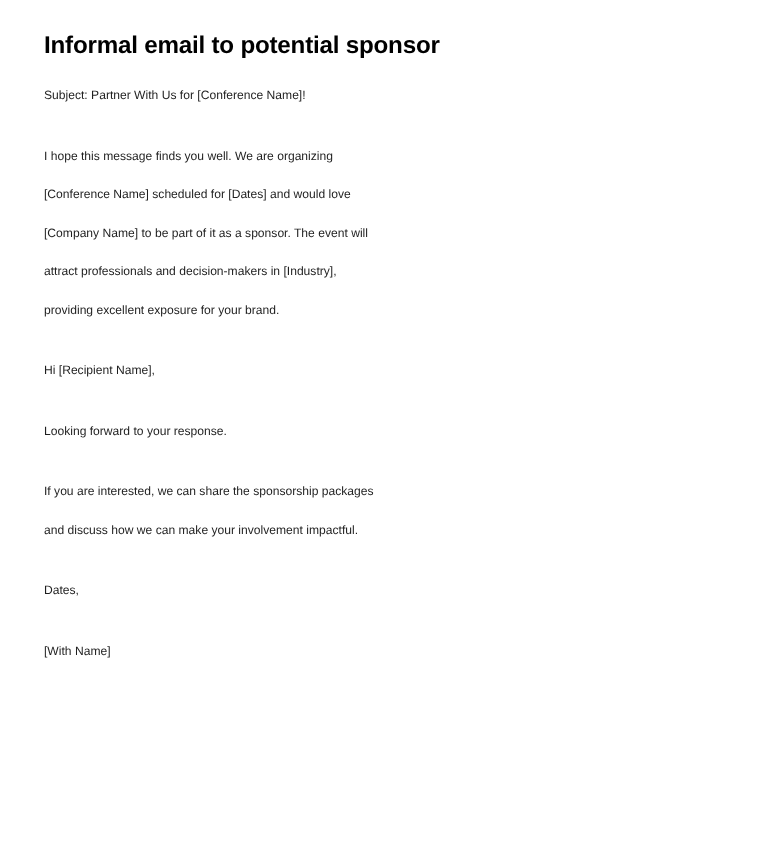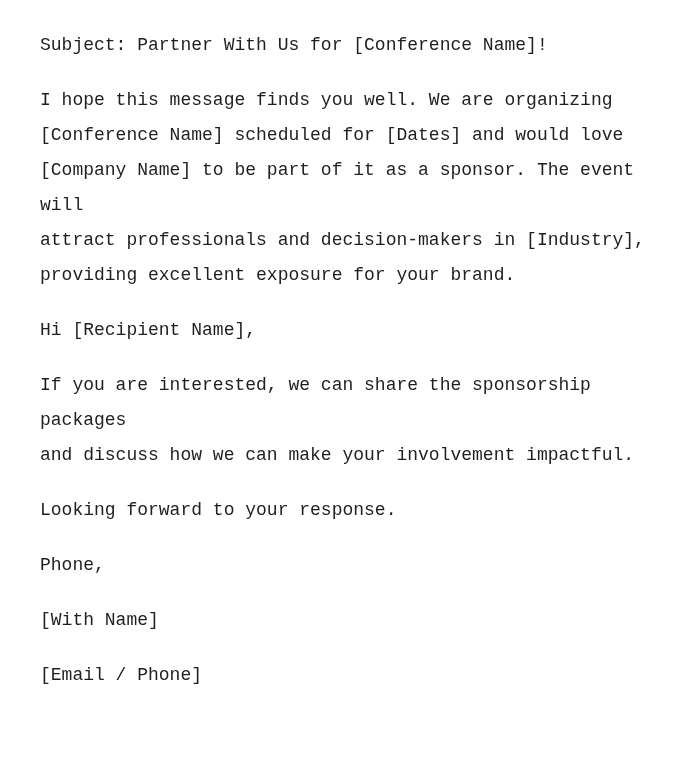--- a/index.html
+++ b/index.html
@@ -18,51 +18,50 @@
   }
   .doc-title {
     font-size: 22px;
     line-height: 26px;
     font-weight: 700;
     color: #000000;
     letter-spacing: -0.2px;
     margin: 0 0 16px 0;
   }
   .doc-paragraph {
-    font-size: 18px;
+    font-size: 11px;
     line-height: 35px;
     font-weight: 400;
     color: #1f1f1f;
     white-space: pre-line;      
     margin: 0 0 20px 0;
     max-width: 620px;
-    font-family: Liberation Mono, monospace;
   }
 </style>
 </head>
 <body>
 
 <div class="page">
 
+  <h1 class="doc-title">Informal email to potential sponsor</h1>
 
   <p class="doc-paragraph">Subject: Partner With Us for [Conference Name]!</p>
 
   <p class="doc-paragraph">I hope this message finds you well. We are organizing
 [Conference Name] scheduled for [Dates] and would love
 [Company Name] to be part of it as a sponsor. The event will
 attract professionals and decision-makers in [Industry],
 providing excellent exposure for your brand.</p>
 
   <p class="doc-paragraph">Hi [Recipient Name],</p>
 
+  <p class="doc-paragraph">Looking forward to your response.</p>
+
   <p class="doc-paragraph">If you are interested, we can share the sponsorship packages
 and discuss how we can make your involvement impactful.</p>
 
-  <p class="doc-paragraph">Looking forward to your response.</p>
-
-  <p class="doc-paragraph">Phone,</p>
+  <p class="doc-paragraph">Dates,</p>
 
   <p class="doc-paragraph">[With Name]</p>
 
 
-  <p class="doc-paragraph">[Email / Phone]</p>
 
 </div>
 
 </body></html>

